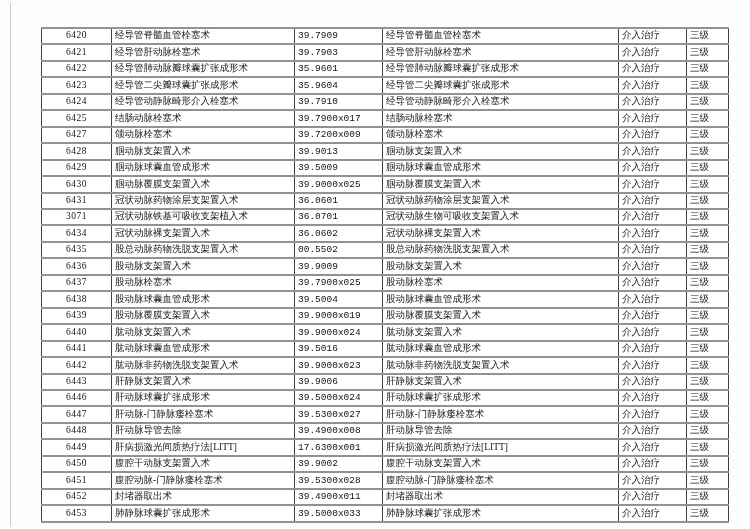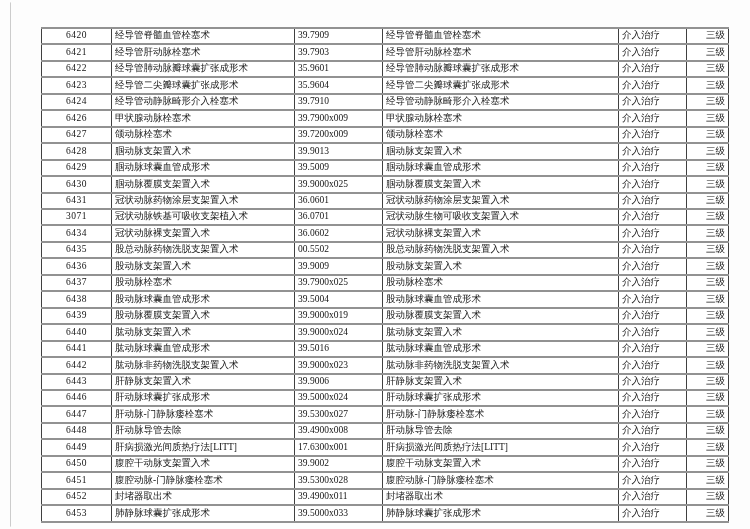--- a/index.html
+++ b/index.html
@@ -46,27 +46,27 @@
     white-space: nowrap;
     overflow: hidden;
     vertical-align: middle;
     height: 12px;
   }
   td.c-id   { text-align: center; letter-spacing: 0.5px; }
   td.c-name { text-align: left; padding-left: 4px; }
   td.c-code {
     text-align: left;
     padding-left: 4px;
-    font-family: Liberation Serif, serif;
+    font-family: Liberation Mono, monospace;
     font-size: 10px;
     color: #1f1f1f;
   }
   td.c-std  { text-align: left; padding-left: 4px; }
   td.c-cat  { text-align: left; }
-  td.c-lvl  { text-align: right; }
+  td.c-lvl  { text-align: left; }
 </style>
 </head>
 <body>
 
 <div class="page">
   <div class="edge-line"></div>
   <table class="proc-table">
     <colgroup>
       <col style="width:70px">
       <col style="width:183px">
@@ -114,29 +114,29 @@
 
   <tr>
     <td class="c-id">6424</td>
     <td class="c-name">经导管动静脉畸形介入栓塞术</td>
     <td class="c-code">39.7910</td>
     <td class="c-std">经导管动静脉畸形介入栓塞术</td>
     <td class="c-cat">介入治疗</td>
     <td class="c-lvl">三级</td>
   </tr>
 
-
-  <tr>
-    <td class="c-id">6426</td>
-    <td class="c-name">甲状腺动脉栓塞术</td>
-    <td class="c-code">39.7900x009</td>
-    <td class="c-std">甲状腺动脉栓塞术</td>
-    <td class="c-cat">介入治疗</td>
-    <td class="c-lvl">三级</td>
-  </tr>
+  <tr>
+    <td class="c-id">6425</td>
+    <td class="c-name">结肠动脉栓塞术</td>
+    <td class="c-code">39.7900x017</td>
+    <td class="c-std">结肠动脉栓塞术</td>
+    <td class="c-cat">介入治疗</td>
+    <td class="c-lvl">三级</td>
+  </tr>
+
 
   <tr>
     <td class="c-id">6427</td>
     <td class="c-name">颌动脉栓塞术</td>
     <td class="c-code">39.7200x009</td>
     <td class="c-std">颌动脉栓塞术</td>
     <td class="c-cat">介入治疗</td>
     <td class="c-lvl">三级</td>
   </tr>
 

